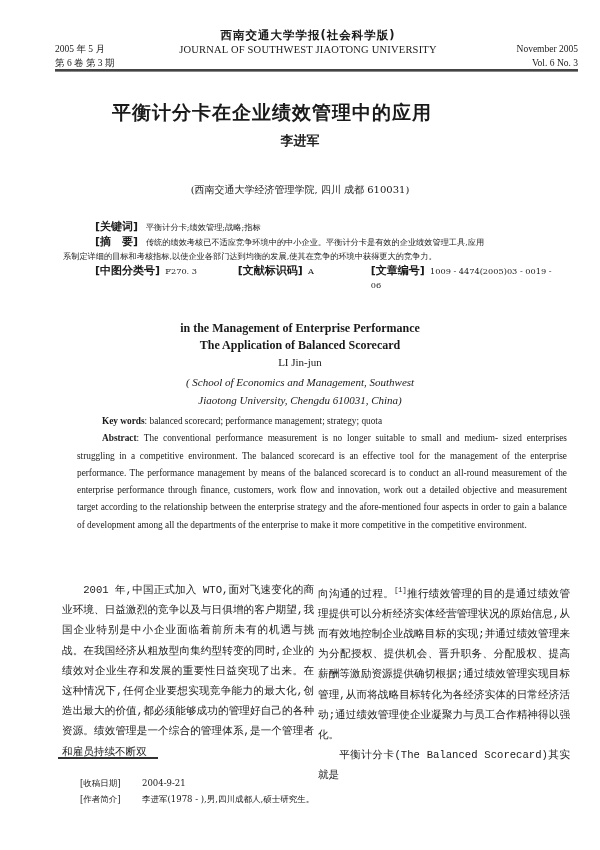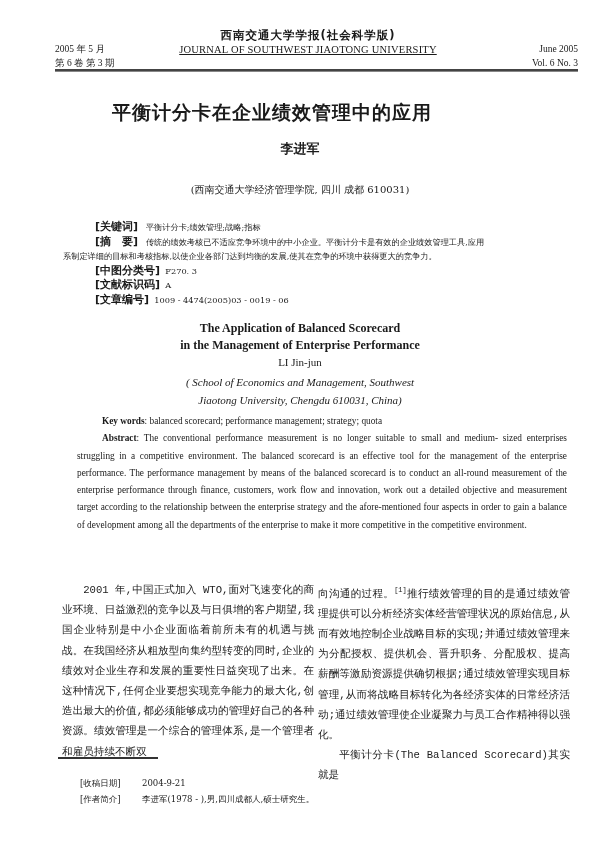--- a/index.html
+++ b/index.html
@@ -5,36 +5,36 @@
     * { margin: 0; padding: 0; box-sizing: border-box; }
     html, body { width: 600px; height: 850px; background: #ffffff; overflow: hidden; }
     body { position: relative; color: #1a1a1a; font-family: "Liberation Serif", "DejaVu Serif", serif; }
 
     .abs { position: absolute; }
 
     
     .hdr-left { left: 55px; top: 42px; font-size: 9.5px; line-height: 14px; }
     .hdr-center { left: 158px; width: 300px; top: 28px; text-align: center; }
     .hdr-cn { font-family: "DejaVu Sans", sans-serif; font-weight: bold; font-size: 11.5px; letter-spacing: 1px; line-height: 15px; }
-    .hdr-en { font-size: 10.5px; line-height: 13px; letter-spacing: 0.2px; text-decoration: underline; }
+    .hdr-en { font-size: 10.5px; line-height: 13px; letter-spacing: 0.2px; }
     .hdr-sub { font-size: 10px; line-height: 13px; }
     .hdr-right { right: 22px; top: 42px; font-size: 9.5px; line-height: 14px; text-align: right; width: 80px; }
     .hdr-rule { left: 55px; right: 22px; top: 69px; height: 3px; border-top: 2px solid #444; border-bottom: 1px solid #888; }
 
     
     .title-cn { left: 0; width: 544px; top: 100px; text-align: center; font-family: "DejaVu Sans", sans-serif; font-weight: bold; font-size: 19px; letter-spacing: 1px; }
-    .author-cn { left: 0; width: 600px; top: 140px; text-align: center; font-family: "DejaVu Sans", sans-serif; font-weight: bold; font-size: 13px; }
+    .author-cn { left: 0; width: 600px; top: 132px; text-align: center; font-family: "DejaVu Sans", sans-serif; font-weight: bold; font-size: 13px; }
     .affil-cn { left: 0; width: 600px; top: 183px; text-align: center; font-family: "DejaVu Serif", serif; font-size: 10px; }
 
     
     .cn-block { left: 85px; width: 470px; top: 220px; font-family: "DejaVu Serif", serif; font-size: 8.2px; line-height: 14.5px; }
     .cn-block .lbl { font-family: "DejaVu Sans", sans-serif; font-weight: bold; font-size: 11px; }
     .cn-block .ind { padding-left: 10px; }
     .cn-block .full { margin-left: -22px; }
-    .meta-row { display: flex; padding-left: 10px; flex-direction: column; }
+    .meta-row { display: flex; padding-left: 10px; }
     .meta-row .c1 { width: 150px; }
     .meta-row .c2 { width: 140px; }
 
     
     .en-title { left: 0; width: 600px; top: 320px; text-align: center; font-weight: bold; font-size: 12px; line-height: 17px; }
     .en-author { left: 0; width: 600px; top: 355px; text-align: center; font-size: 11px; line-height: 14px; }
     .en-affil { left: 0; width: 600px; top: 373px; text-align: center; font-style: italic; font-size: 11px; line-height: 18px; }
     .en-body { left: 77px; width: 490px; top: 413px; font-size: 9.3px; line-height: 17.3px; text-align: justify; }
     .en-body .b { font-weight: bold; }
     .en-body .ind { padding-left: 25px; }
@@ -56,21 +56,21 @@
 
 <div class="abs hdr-left">
   <div>2005 年 5 月</div>
   <div>第 6 卷   第 3 期</div>
 </div>
 <div class="abs hdr-center">
   <div class="hdr-cn">西南交通大学学报(社会科学版)</div>
   <div class="hdr-en">JOURNAL OF SOUTHWEST JIAOTONG UNIVERSITY</div>
 </div>
 <div class="abs hdr-right">
-  <div>June 2005</div>
+  <div>November 2005</div>
   <div>Vol. 6   No. 3</div>
 </div>
 <div class="abs hdr-rule"></div>
 
 <div class="abs title-cn">平衡计分卡在企业绩效管理中的应用</div>
 <div class="abs author-cn">李进军</div>
 <div class="abs affil-cn">(西南交通大学经济管理学院, 四川 成都 610031)</div>
 
 <div class="abs cn-block">
   <div class="ind">
@@ -83,22 +83,22 @@
   </div>
   <div class="full">系制定详细的目标和考核指标,以使企业各部门达到均衡的发展,使其在竞争的环境中获得更大的竞争力。</div>
   <div class="meta-row">
     <div class="c1"><span class="lbl">[中图分类号]</span>&nbsp;&nbsp;<span>F270. 3</span></div>
     <div class="c2"><span class="lbl">[文献标识码]</span>&nbsp;&nbsp;<span>A</span></div>
     <div><span class="lbl">[文章编号]</span>&nbsp;&nbsp;<span>1009 - 4474(2005)03 - 0019 - 06</span></div>
   </div>
 </div>
 
 <div class="abs en-title">
+  <div>in the Management of Enterprise Performance</div>
   <div>The Application of Balanced Scorecard</div>
-  <div>in the Management of Enterprise Performance</div>
 </div>
 <div class="abs en-author">LI Jin-jun</div>
 <div class="abs en-affil">
   <div>( School of Economics and Management, Southwest</div>
   <div>Jiaotong University, Chengdu 610031, China)</div>
 </div>
 
 <div class="abs en-body">
   <div class="kw">
     <span class="b">Key words</span><span>: balanced scorecard; performance management; strategy; quota</span>

